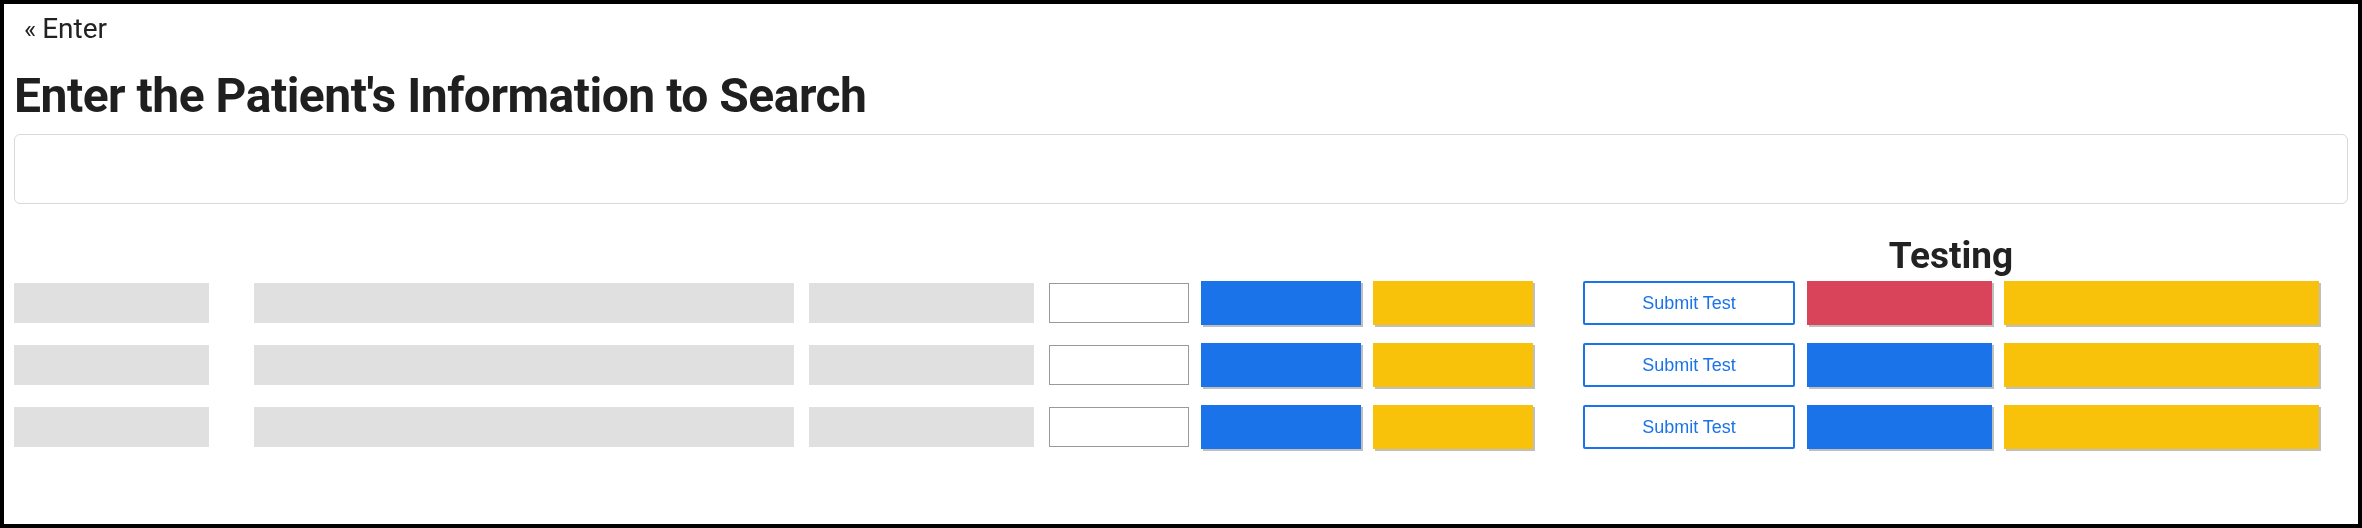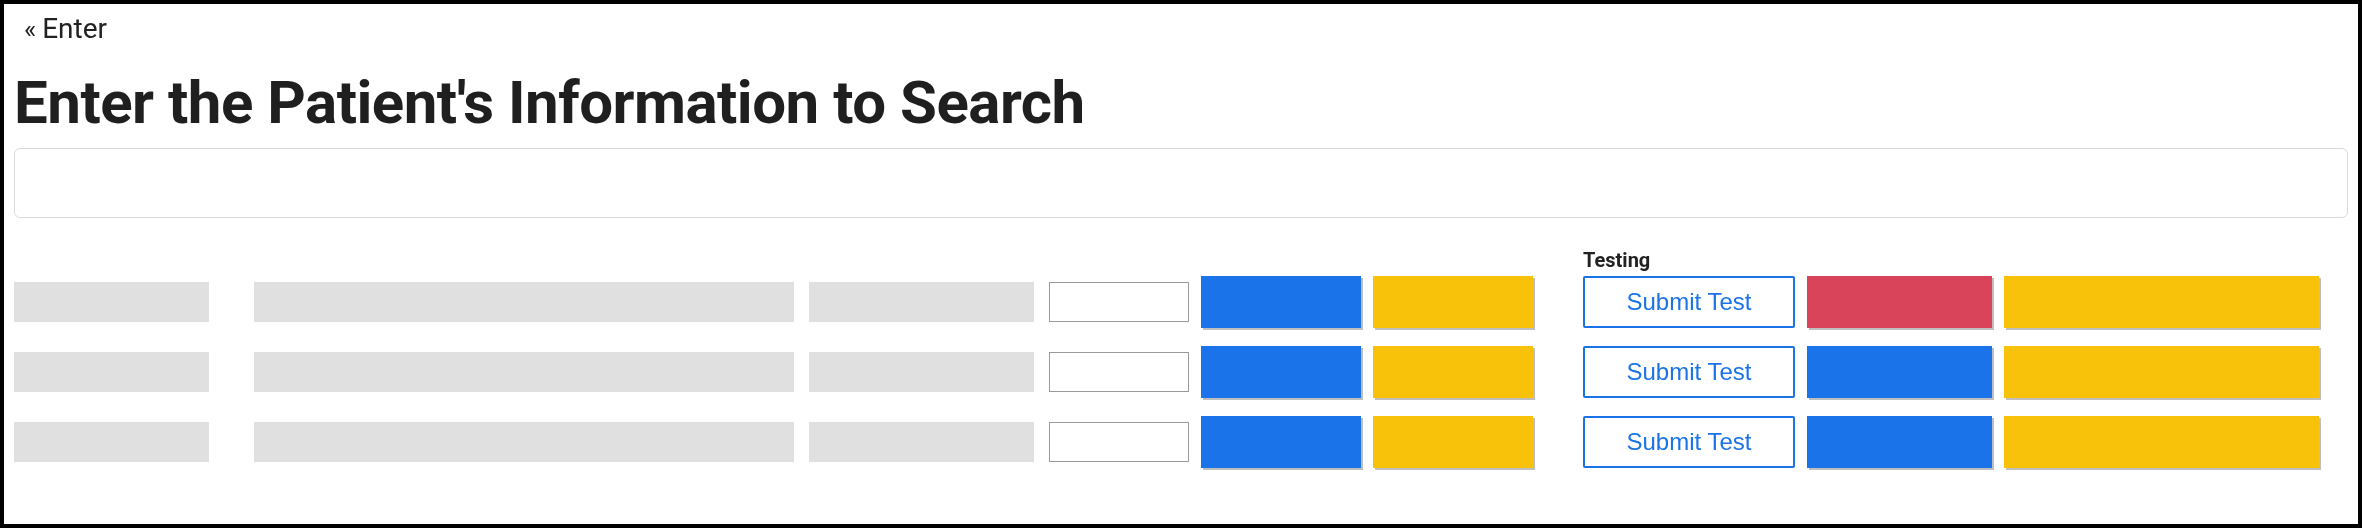--- a/index.html
+++ b/index.html
@@ -23,21 +23,21 @@
     gap: 6px;
     cursor: pointer;
     user-select: none;
     margin-left: 10px;
   }
   .breadcrumb .chev {
     font-size: 26px;
     line-height: 1;
   }
   h1.page-title {
-    font-size: 60px;
+    font-size: 48px;
     font-weight: 700;
     letter-spacing: -0.5px;
     margin-top: 22px;
     margin-bottom: 10px;
     color: #1f1f1f;
   }
   .search-input {
     width: 100%;
     height: 70px;
     border: 1px solid #d9d9d9;
@@ -80,25 +80,25 @@
   }
   .cell-input {
     height: 40px;
     width: 100%;
     border: 1px solid #9a9a9a;
     font-size: 22px;
     padding: 2px 8px;
     outline: none;
   }
   .btn {
-    height: 52px;
+    height: 44px;
     width: 100%;
     border: none;
     cursor: pointer;
-    font-size: 24px;
+    font-size: 18px;
     font-weight: 400;
     box-shadow: 2px 2px 0 rgba(0,0,0,0.25);
   }
   .btn-blue    { background: #1a73e8; }
   .btn-yellow  { background: #f9c20a; }
   .btn-red     { background: #d9445b; }
   .btn-outline {
     background: #fff;
     border: 2px solid #1a73e8;
     color: #1a73e8;
@@ -109,22 +109,23 @@
   .spacer {  }
 
   .header-row {
     display: grid;
     grid-template-columns:
       195px 45px 540px 15px 225px 15px 140px 12px 160px 12px 160px 50px
       212px 12px 185px 12px 315px;
   }
   .header-row .testing-label {
     grid-column: 13 / span 5;
+    text-align: center;
     font-weight: 700;
-    font-size: 20px;
+    font-size: 37px;
   }
   .top-gap { height: 30px; }
 </style>
 </head>
 <body>
 
 <div class="frame">
 
   <div class="breadcrumb">
     <span class="chev">«</span>

